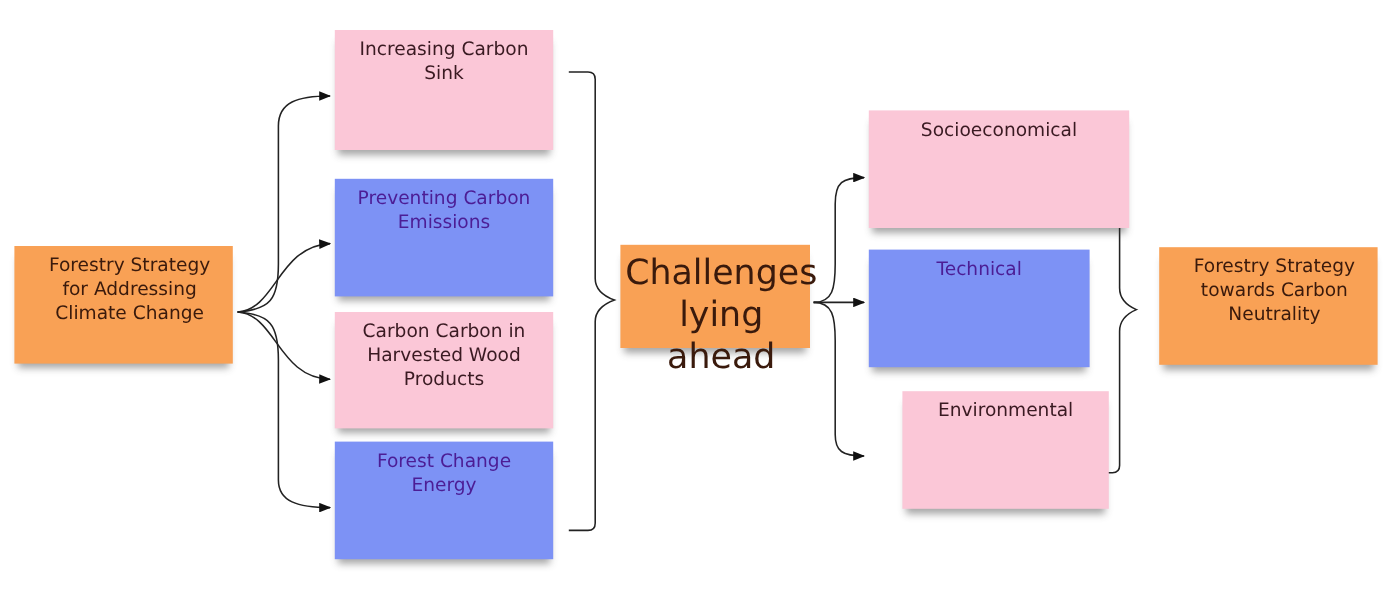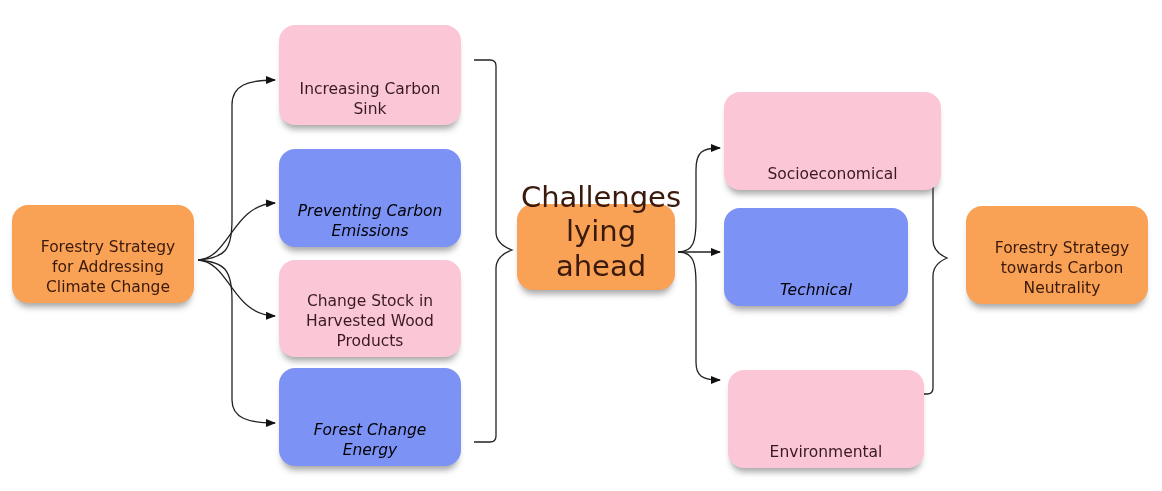--- a/index.html
+++ b/index.html
@@ -1,20 +1,20 @@
 <!DOCTYPE html>
 <html><head>
 <meta charset="utf-8">
 <style>
   html,body{margin:0;padding:0;background:#ffffff;}
   body{width:1162px;height:491px;position:relative;overflow:hidden;font-family:"DejaVu Sans","Liberation Sans",sans-serif;}
-  .note{position:absolute;display:flex;align-items:flex-end;justify-content:center;text-align:center;box-sizing:border-box;padding:6px 10px;line-height:1.3;box-shadow:0 7px 6px -3px rgba(60,60,60,0.45);border-radius:16px;}
+  .note{position:absolute;display:flex;align-items:flex-start;justify-content:center;text-align:center;box-sizing:border-box;padding:6px 10px;line-height:1.3;box-shadow:0 7px 6px -3px rgba(60,60,60,0.45);}
   .orange{background:#f9a155;color:#3a1a0c;padding-left:20px;}
   .pink{background:#fbc7d7;color:#3a1a22;}
-  .blue{background:#7d92f5;color:#000000;font-style:italic;}
+  .blue{background:#7d92f5;color:#4c1d95;}
   .txt{white-space:pre-line;font-size:15.5px;}
   .big{font-size:29px;line-height:1.2;}
   svg.conn{position:absolute;left:0;top:0;}
 </style>
 </head>
 <body>
 
 <svg class="conn" width="1162" height="491">
   <defs>
     <marker id="arr" markerWidth="10" markerHeight="8" refX="9" refY="4" orient="auto" markerUnits="userSpaceOnUse">
@@ -46,41 +46,41 @@
 
 <div class="note pink" style="left:279px;top:25px;width:182px;height:100px;">
   <span class="txt">Increasing Carbon
 Sink</span>
 </div>
 <div class="note blue" style="left:279px;top:149px;width:182px;height:98px;">
   <span class="txt">Preventing Carbon
 Emissions</span>
 </div>
 <div class="note pink" style="left:279px;top:260px;width:182px;height:97px;">
-  <span class="txt">Change Stock in
+  <span class="txt">Carbon Carbon in
 Harvested Wood
 Products</span>
 </div>
 <div class="note blue" style="left:279px;top:368px;width:182px;height:98px;">
   <span class="txt">Forest Change
 Energy</span>
 </div>
 
 <div class="note orange" style="left:517px;top:204px;width:158px;height:86px;">
   <span class="txt big">Challenges
 lying ahead</span>
 </div>
 
 <div class="note pink" style="left:724px;top:92px;width:217px;height:98px;">
   <span class="txt">Socioeconomical</span>
 </div>
 <div class="note blue" style="left:724px;top:208px;width:184px;height:98px;">
   <span class="txt">Technical</span>
 </div>
-<div class="note pink" style="left:728px;top:326px;width:196px;height:98px;margin-top:44px;">
+<div class="note pink" style="left:752px;top:326px;width:172px;height:98px;">
   <span class="txt">Environmental</span>
 </div>
 
 <div class="note orange" style="left:966px;top:206px;width:182px;height:98px;">
   <span class="txt">Forestry Strategy
 towards Carbon
 Neutrality</span>
 </div>
 
 </body></html>

